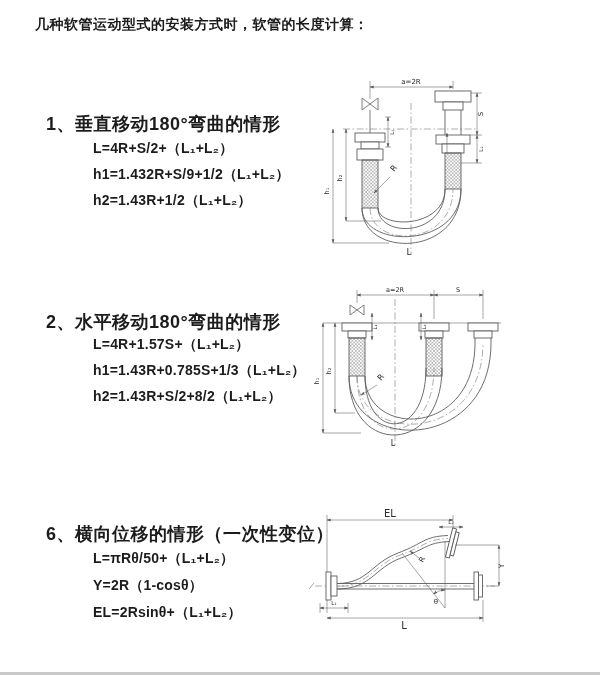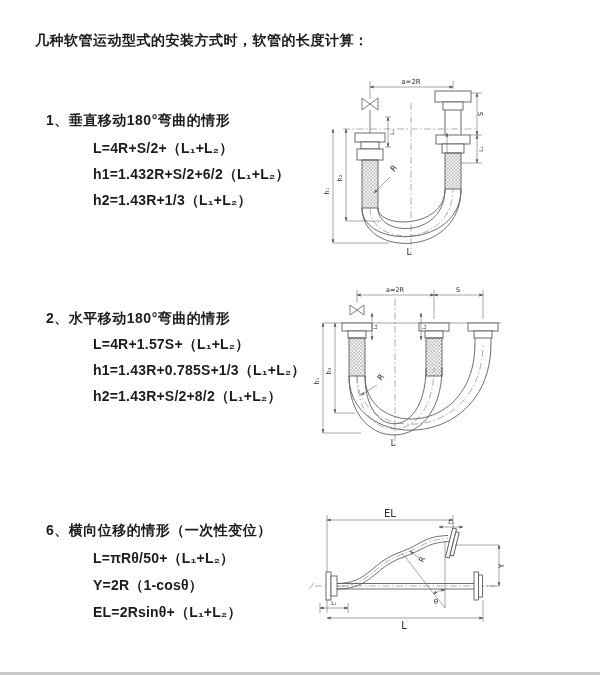--- a/index.html
+++ b/index.html
@@ -1,19 +1,19 @@
 <!DOCTYPE html>
 <html><head>
 <meta charset="utf-8">
 <style>
   html,body{margin:0;padding:0;background:#ffffff;}
   .page{position:relative;width:600px;height:675px;background:#ffffff;overflow:hidden;
         font-family:"Liberation Sans","DejaVu Sans",sans-serif;color:#1c1c1c;}
-  .title{position:absolute;left:35px;top:32px;font-size:14px;font-weight:bold;letter-spacing:.5px;font-family:Liberation Serif, serif;}
-  .sec-head{position:absolute;left:46px;font-size:14px;font-weight:bold;letter-spacing:.5px;}
+  .title{position:absolute;left:35px;top:16px;font-size:14px;font-weight:bold;letter-spacing:.5px;font-family:Liberation Serif, serif;}
+  .sec-head{position:absolute;left:46px;font-size:18px;font-weight:bold;letter-spacing:.5px;}
   .formula{position:absolute;left:73px;font-size:14px;font-weight:600;letter-spacing:.2px;padding-left:20px;}
   .footer-rule{position:absolute;left:0;right:0;bottom:0;height:3px;background:#c9c9c9;}
   svg{position:absolute;overflow:visible;}
   
   .hose{fill:none;stroke:#5d5d5d;stroke-width:.9;}
   .thin{fill:none;stroke:#5d5d5d;stroke-width:.55;}
   .cl{fill:none;stroke:#6a6a6a;stroke-width:.55;stroke-dasharray:7 2.5 1.5 2.5;}
   .dim{fill:none;stroke:#5d5d5d;stroke-width:.55;}
   .fit{fill:#ffffff;stroke:#5d5d5d;stroke-width:.9;}
   .braid{fill:url(#hatch);stroke:#5d5d5d;stroke-width:.9;}
@@ -34,22 +34,22 @@
         <path d="M0,3.4 L3.4,0 M0,0 L3.4,3.4" stroke="#898989" stroke-width="0.5"></path>
       </pattern>
     </defs>
   </svg>
 
   <div class="title">几种软管运动型式的安装方式时，软管的长度计算：</div>
 
   <div>
     <div class="sec-head" style="top:112px">1、垂直移动180°弯曲的情形</div>
     <div class="formula" style="top:140px">L=4R+S/2+（L₁+L₂）</div>
-    <div class="formula" style="top:166px">h1=1.432R+S/2+6/2（L₁+L₂）</div>
-    <div class="formula" style="top:192px">h2=1.43R+1/3（L₁+L₂）</div>
+    <div class="formula" style="top:166px">h1=1.432R+S/9+1/2（L₁+L₂）</div>
+    <div class="formula" style="top:192px">h2=1.43R+1/2（L₁+L₂）</div>
   </div>
 
   <div>
     <div class="sec-head" style="top:310px">2、水平移动180°弯曲的情形</div>
     <div class="formula" style="top:336px">L=4R+1.57S+（L₁+L₂）</div>
     <div class="formula" style="top:362px">h1=1.43R+0.785S+1/3（L₁+L₂）</div>
     <div class="formula" style="top:388px">h2=1.43R+S/2+8/2（L₁+L₂）</div>
   </div>
 
   <div>

